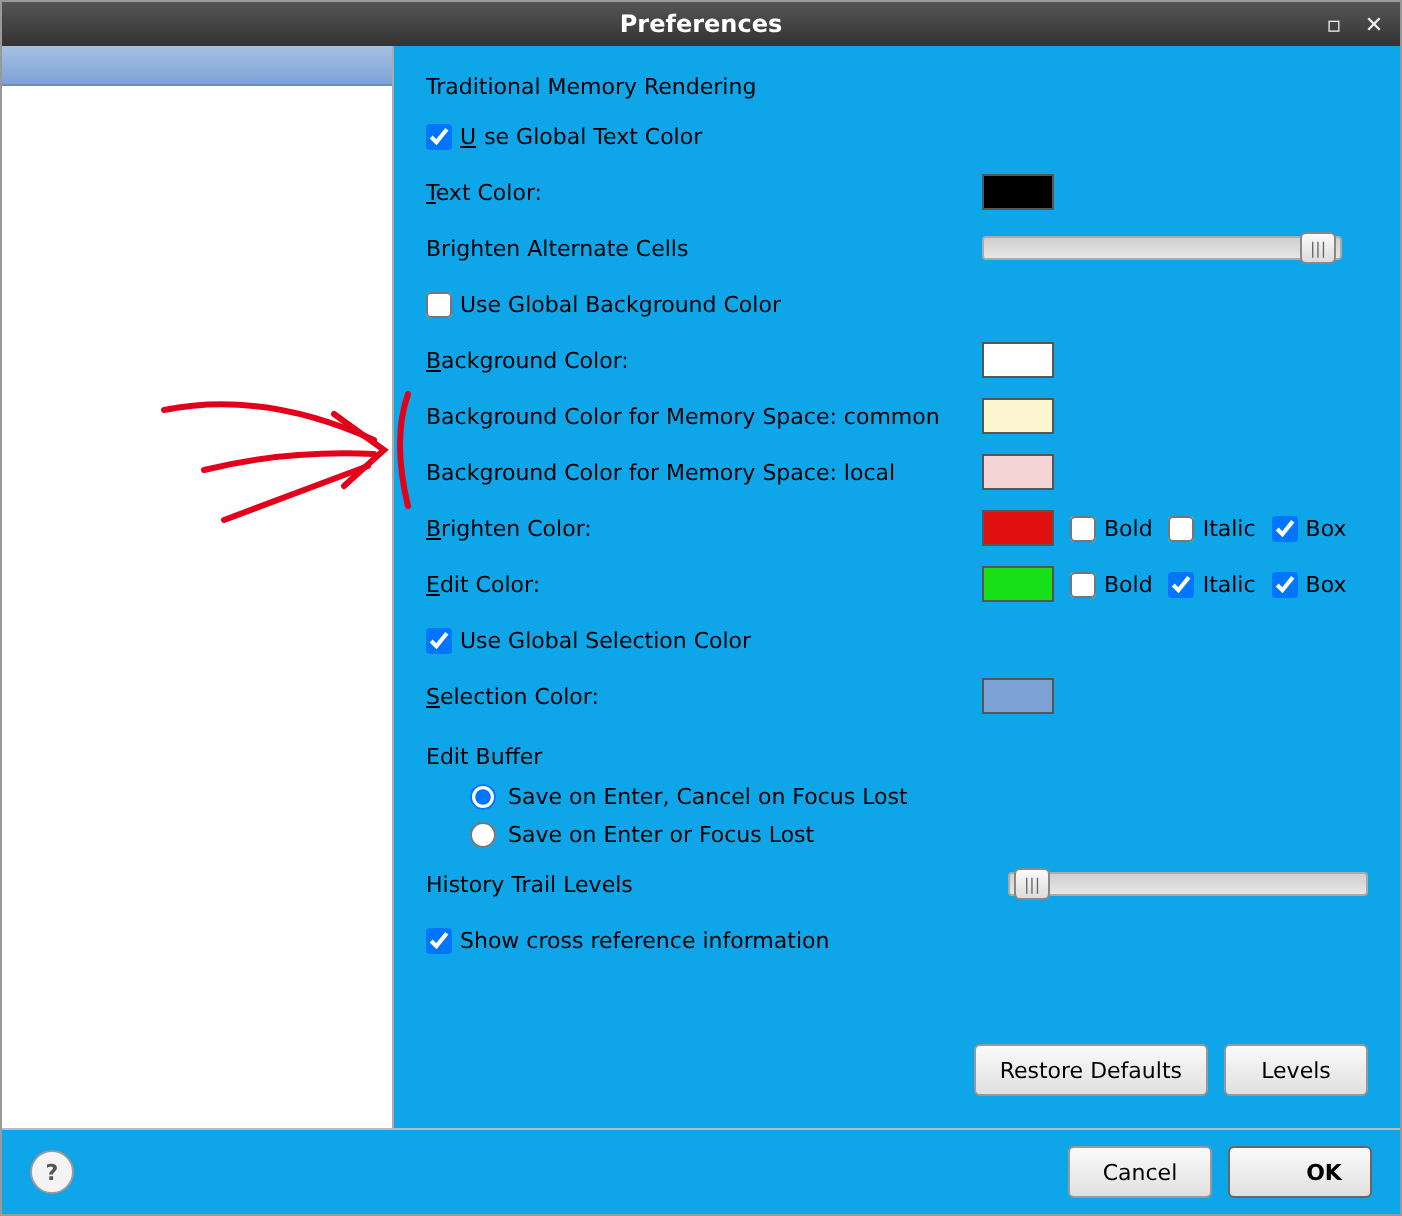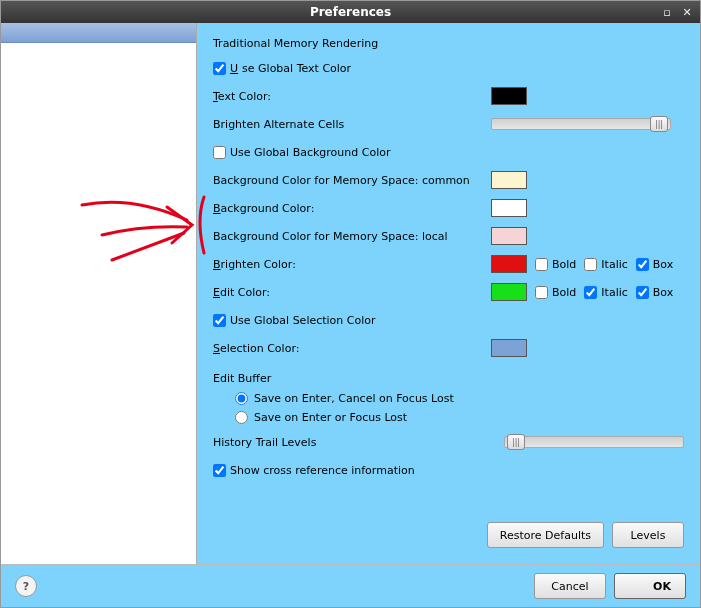--- a/index.html
+++ b/index.html
@@ -1,17 +1,17 @@
 <!DOCTYPE html>
 <html><head>
 <meta charset="utf-8">
 <style>
   * { box-sizing: border-box; font-family: "DejaVu Sans", "Liberation Sans", Arial, sans-serif; font-size: 11px; }
   body { margin: 0; background: #fafafa; width: 701px; height: 608px; overflow: hidden; position: relative; }
-  .window { width: 701px; height: 608px; background: #7dd3fc; display: flex; flex-direction: column; border: 1px solid #999; }
+  .window { width: 701px; height: 608px; background: #0ea5e9; display: flex; flex-direction: column; border: 1px solid #999; }
   .titlebar { height: 22px; background: linear-gradient(#555, #333); color: #fff; display: flex; align-items: center; justify-content: center; position: relative; }
   .titlebar .title { font-weight: bold; font-size: 12px; }
   .titlebar .window-controls { position: absolute; right: 6px; display: flex; gap: 6px; }
   .titlebar .wc { width: 14px; height: 14px; display: flex; align-items: center; justify-content: center; color: #eee; }
   .splitter { flex: 1; display: flex; }
   .sidebar { width: 196px; border-right: 1px solid #aaa; background: #fff; }
   .sidebar .sel { height: 20px; background: linear-gradient(#a7c0e3, #7da2d6); border-bottom: 1px solid #6b8cc0; }
   .mainpane { flex: 1; display: flex; flex-direction: column; padding: 10px 16px 10px 16px; overflow: auto; }
   .section-title { margin: 4px 0 4px 0; }
   .row { display: flex; align-items: center; min-height: 24px; margin: 2px 0; }
@@ -77,30 +77,30 @@
       </div>
 
       <div class="row">
         <label class="chk">
           <input type="checkbox" style="">
           <span>Use Global Background Color</span>
         </label>
       </div>
 
       <div class="row">
+        <span class="label underline-first">Background Color:</span>
+        <div class="controls">
+          <span class="color-swatch" style="background:#fff"></span>
+        </div>
+      </div>
+
+      <div class="row">
         <span class="label">Background Color for Memory Space: common</span>
         <div class="controls">
           <span class="color-swatch" style="background:#fcf5d0"></span>
-        </div>
-      </div>
-
-      <div class="row">
-        <span class="label underline-first">Background Color:</span>
-        <div class="controls">
-          <span class="color-swatch" style="background:#fff"></span>
         </div>
       </div>
 
       <div class="row">
         <span class="label">Background Color for Memory Space: local</span>
         <div class="controls">
           <span class="color-swatch" style="background:#f4d4d4"></span>
         </div>
       </div>
 

